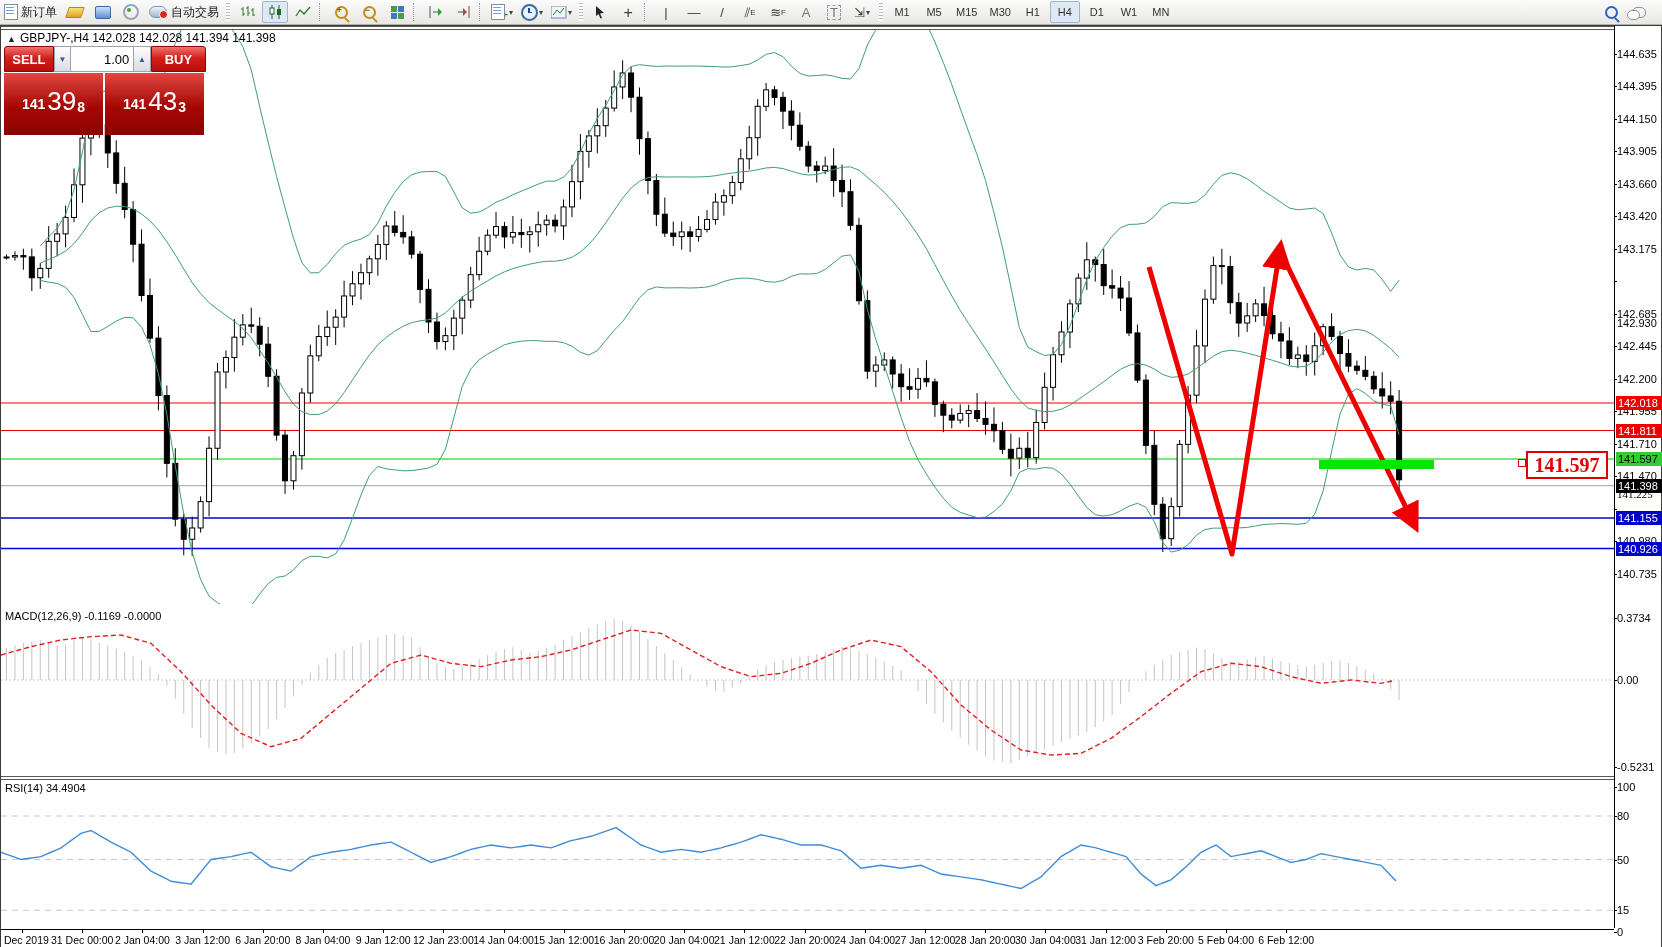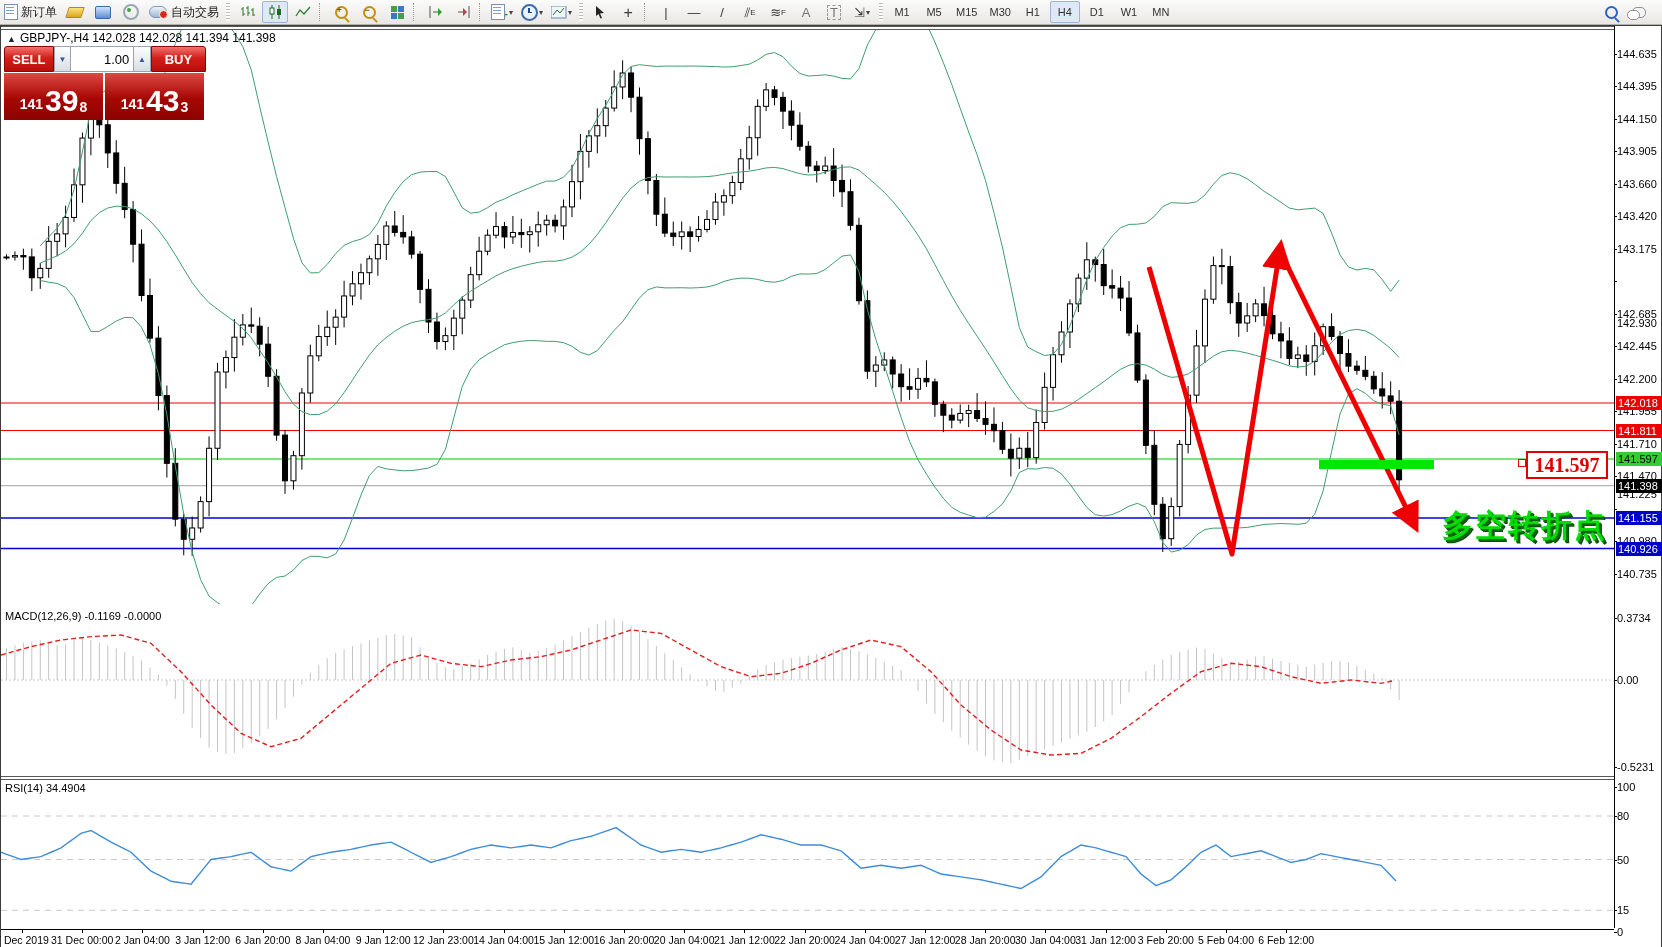--- a/index.html
+++ b/index.html
@@ -64,24 +64,24 @@
   #chart-title .tri{font-size:9px;margin-right:4px;color:#222;}
   #trade-panel{position:absolute;left:3px;top:20px;width:202px;z-index:30;font-family:"Liberation Sans",sans-serif;}
   #tp-top{display:flex;height:26px;}
   .tpbtn{background:linear-gradient(#f2716d,#d3201a 45%,#b80d0a);color:#fff;font-weight:bold;
     font-size:13px;display:flex;align-items:center;justify-content:center;border:1px solid #8c0605;}
   #sell-btn{width:52px;border-radius:3px 0 0 0;}
   #buy-btn{width:58px;border-radius:0 3px 0 0;}
   .spin{width:17px;background:linear-gradient(#fdfdfd,#d8dde4);border:1px solid #9aa4b2;display:flex;align-items:center;justify-content:center;font-size:8px;color:#31599c;}
   #vol-input{width:54px;border:1px solid #9aa4b2;border-left:none;border-right:none;text-align:right;font-size:13px;padding:0 4px;color:#000;outline:none;}
   #tp-prices{display:flex;margin-top:1px;}
-  .ptile{width:99px;height:42px;background:linear-gradient(#e04843,#a50703 55%,#8c0301);color:#fff;display:flex;align-items:flex-end;justify-content:center;padding-bottom:5px;}
+  .ptile{width:99px;height:42px;background:linear-gradient(#e04843,#a50703 55%,#8c0301);color:#fff;display:flex;align-items:flex-end;justify-content:center;padding-bottom:20px;}
   .ptile+.ptile{margin-left:2px;}
   .p-small{font-size:14px;font-weight:bold;margin:0 2px 3px 0;}
-  .p-big{font-size:30px;font-weight:bold;line-height:28px;}
+  .p-big{font-size:26px;font-weight:normal;line-height:28px;}
   .p-sup{font-size:14px;font-weight:bold;vertical-align:top;margin-left:1px;}
   
   .ind-label{position:absolute;left:4px;font-size:11px;color:#000;z-index:6;}
   
   #green-bar{position:absolute;background:#00e800;z-index:8;}
   #red-box{position:absolute;border:2px solid #e00000;background:#fff;color:#e00000;
     font-size:20px;font-weight:bold;text-align:center;z-index:9;font-family:"Liberation Serif",serif;}
   #red-box-connector{position:absolute;width:6px;height:6px;border:1px solid #e00000;background:#fff;z-index:9;}
   #cn-text{position:absolute;font-size:31px;font-weight:bold;color:#00dd00;letter-spacing:2px;
     text-shadow:2px 2px 0 #116611,3px 3px 0 #0d4d0d;z-index:9;white-space:nowrap;}
@@ -780,21 +780,21 @@
         <div class="tick" style="top: 314px;">142.445</div>
         <div class="tickmark" style="top: 320px;"></div>
         <div class="tick" style="top: 346.667px;">142.200</div>
         <div class="tickmark" style="top: 352.667px;"></div>
         <div class="tick" style="top: 379.333px;">141.955</div>
         <div class="tickmark" style="top: 385.333px;"></div>
         <div class="tick" style="top: 412px;">141.710</div>
         <div class="tickmark" style="top: 418px;"></div>
         <div class="tick" style="top: 444px;">141.470</div>
         <div class="tickmark" style="top: 450px;"></div>
-        <div class="tick" style="top: 462px;">141.225</div>
+        <div class="tick" style="top: 462px; font-family: Liberation Serif, serif;">141.225</div>
         <div class="tickmark" style="top: 482.667px;"></div>
         <div class="tick" style="top: 509.333px;">140.980</div>
         <div class="tickmark" style="top: 515.333px;"></div>
         <div class="tick" style="top: 542px;">140.735</div>
         <div class="tickmark" style="top: 548px;"></div>
         <div class="badge red" style="top: 369.933px;">142.018</div>
         <div class="badge red" style="top: 397.533px;">141.811</div>
         <div class="badge green" style="top: 426.067px;">141.597</div>
         <div class="badge black" style="top: 452.6px;">141.398</div>
         <div class="badge blue" style="top: 485px;">141.155</div>
@@ -892,15 +892,14 @@
         </div>
       </div>
     </div>
 
     <div class="ind-label" style="top:584px">MACD(12,26,9) -0.1169 -0.0000</div>
     <div class="ind-label" style="top:756px">RSI(14) 34.4904</div>
 
     <div id="green-bar" style="left: 1318px; top: 434px; width: 115px; height: 9px;"></div>
     <div id="red-box-connector" style="left: 1517px; top: 433px;"></div>
     <div id="red-box" style="left: 1525px; top: 425px; width: 78px; height: 24px; line-height: 24px;">141.597</div>
-    <div id="cn-text" style="left: 1441px; top: 479px;">多空转折点</div>
   </div>
 </div>
 
 </body></html>

